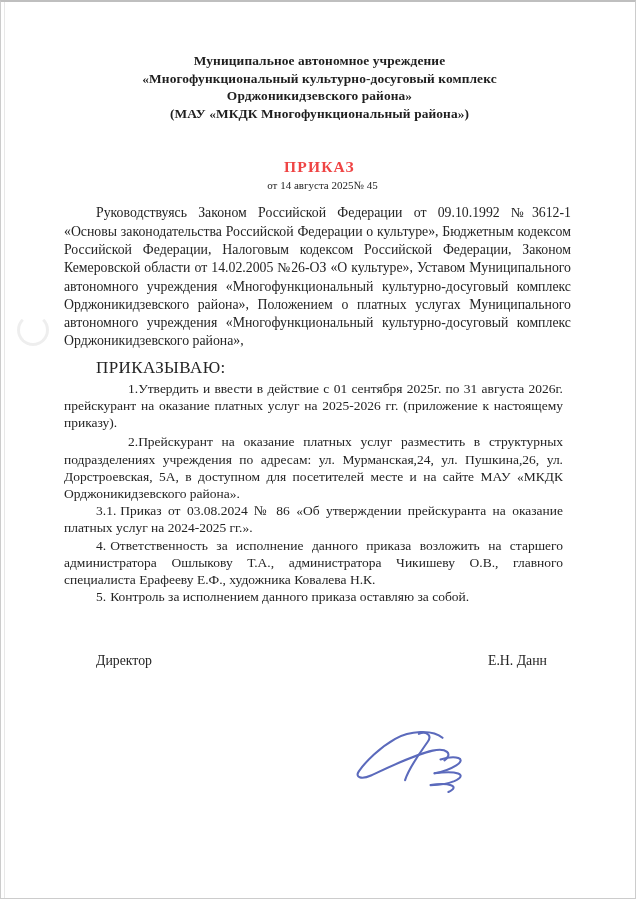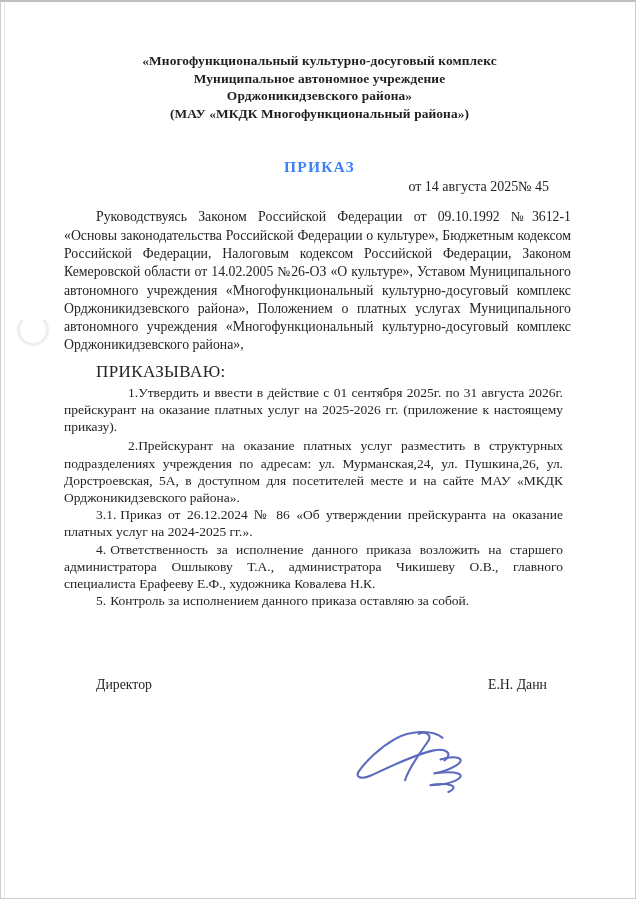--- a/index.html
+++ b/index.html
@@ -11,54 +11,54 @@
     border-top: 2px solid #bfbfbf;
     position: relative;
     overflow: hidden;
     font-family: "Liberation Serif", "DejaVu Serif", serif;
     color: #242424;
   }
   .page { padding: 50px 60px 0 63px; position: relative; }
 
   .org-header { text-align: center; font-weight: 700; font-size: 13.4px; line-height: 17.6px; letter-spacing: .1px; color: #1e1e1e; }
 
-  .doc-title { text-align: center; font-weight: 700; font-size: 15.5px; letter-spacing: 1.2px; margin-top: 36px; color: #3b82f6; }
+  .doc-title { text-align: center; font-weight: 700; font-size: 15.5px; letter-spacing: 1.2px; margin-top: 36px; color: #ef4444; }
 
-  .date-row { display: flex; justify-content: flex-end; margin-top: 3px; padding-left: 32px; padding-right: 26px; font-size: 14px; }
+  .date-row { display: flex; justify-content: center; margin-top: 3px; padding-left: 32px; padding-right: 26px; font-size: 11px; }
 
   .subject { margin-top: 30px; padding-left: 32px; font-size: 13.8px; line-height: 21px; white-space: pre-wrap; }
 
   .preamble { margin: 13px 4px 0 0; font-size: 13.8px; line-height: 18.3px; text-align: justify; text-indent: 32px; }
 
   .resolve { margin: 7px 0 0 0; padding-left: 32px; font-size: 17px; letter-spacing: .4px; }
 
   .item { margin: 2px 12px 0 0; font-size: 13.5px; line-height: 17.2px; text-align: justify; text-indent: 32px; }
   .item.tight { margin-top: 0; }
   .item .num-wide { display: inline-block; min-width: 33px; }
   .item .num-norm { margin-right: 4px; }
 
-  .sig-row { display: flex; justify-content: space-between; align-items: flex-start; margin-top: 68px; padding-left: 32px; padding-right: 28px; font-size: 13.8px; }
+  .sig-row { display: flex; justify-content: space-between; align-items: flex-start; margin-top: 48px; padding-left: 32px; padding-right: 28px; font-size: 13.8px; }
 
   .signature-svg { position: absolute; left: 345px; top: 718px; width: 128px; height: 78px; }
 
   
   .smudge { position: absolute; left: 16px; top: 312px; width: 26px; height: 26px; border-radius: 50%; border: 3px solid #ededed; border-top-color: transparent; opacity: .9; }
   .edge-left { position: absolute; left: 3px; top: 0; width: 1px; height: 100%; background: #e8e8e8; }
 </style>
 </head>
 <body>
 
 <div class="edge-left"></div>
 <div class="smudge"></div>
 
 <div class="page">
 
   <div class="org-header">
+    <div>Муниципальное автономное учреждение</div>
     <div>«Многофункциональный культурно-досуговый комплекс</div>
-    <div>Муниципальное автономное учреждение</div>
     <div>Орджоникидзевского района»</div>
     <div>(МАУ «МКДК Многофункциональный района»)</div>
   </div>
 
   <div class="doc-title">ПРИКАЗ</div>
 
   <div class="date-row">
     <span>от 14 августа 2025</span>
     <span>№ 45</span>
   </div>
@@ -66,21 +66,21 @@
 
   <p class="preamble">Руководствуясь Законом Российской Федерации от 09.10.1992 №3612-1 «Основы законодательства Российской Федерации о культуре», Бюджетным кодексом Российской Федерации, Налоговым кодексом Российской Федерации, Законом Кемеровской области от 14.02.2005 №26-ОЗ «О культуре», Уставом Муниципального автономного учреждения «Многофункциональный культурно-досуговый комплекс Орджоникидзевского района», Положением о платных услугах Муниципального автономного учреждения «Многофункциональный культурно-досуговый комплекс Орджоникидзевского района»,</p>
 
   <p class="resolve">ПРИКАЗЫВАЮ:</p>
 
   <p class="item"><span class="num-wide">1.</span><span>Утвердить и ввести в действие с 01 сентября 2025г. по 31 августа 2026г. прейскурант на оказание платных услуг на 2025-2026 гг. (приложение к настоящему приказу).</span></p>
 
   <p class="item"><span class="num-wide">2.</span><span>Прейскурант на оказание платных услуг разместить в структурных подразделениях учреждения по адресам: ул. Мурманская,24, ул. Пушкина,26, ул. Дорстроевская, 5А, в доступном для посетителей месте и на сайте МАУ «МКДК Орджоникидзевского района».</span></p>
 
 
-  <p class="item tight"><span class="num-norm">3.1.</span><span>Приказ от 26.12.2024 № 86 «Об утверждении прейскуранта на оказание платных услуг на 2024-2025 гг.».</span></p>
+  <p class="item tight"><span class="num-norm">3.1.</span><span>Приказ от 03.08.2024 № 86 «Об утверждении прейскуранта на оказание платных услуг на 2024-2025 гг.».</span></p>
 
   <p class="item tight"><span class="num-norm">4.</span><span>Ответственность за исполнение данного приказа возложить на старшего администратора Ошлыкову Т.А., администратора Чикишеву О.В., главного специалиста Ерафееву Е.Ф., художника Ковалева Н.К.</span></p>
 
   <p class="item tight"><span class="num-norm">5.</span><span>Контроль за исполнением данного приказа оставляю за собой.</span></p>
 
   <div class="sig-row">
     <span>Директор</span>
     <span>Е.Н. Данн</span>
   </div>
 

